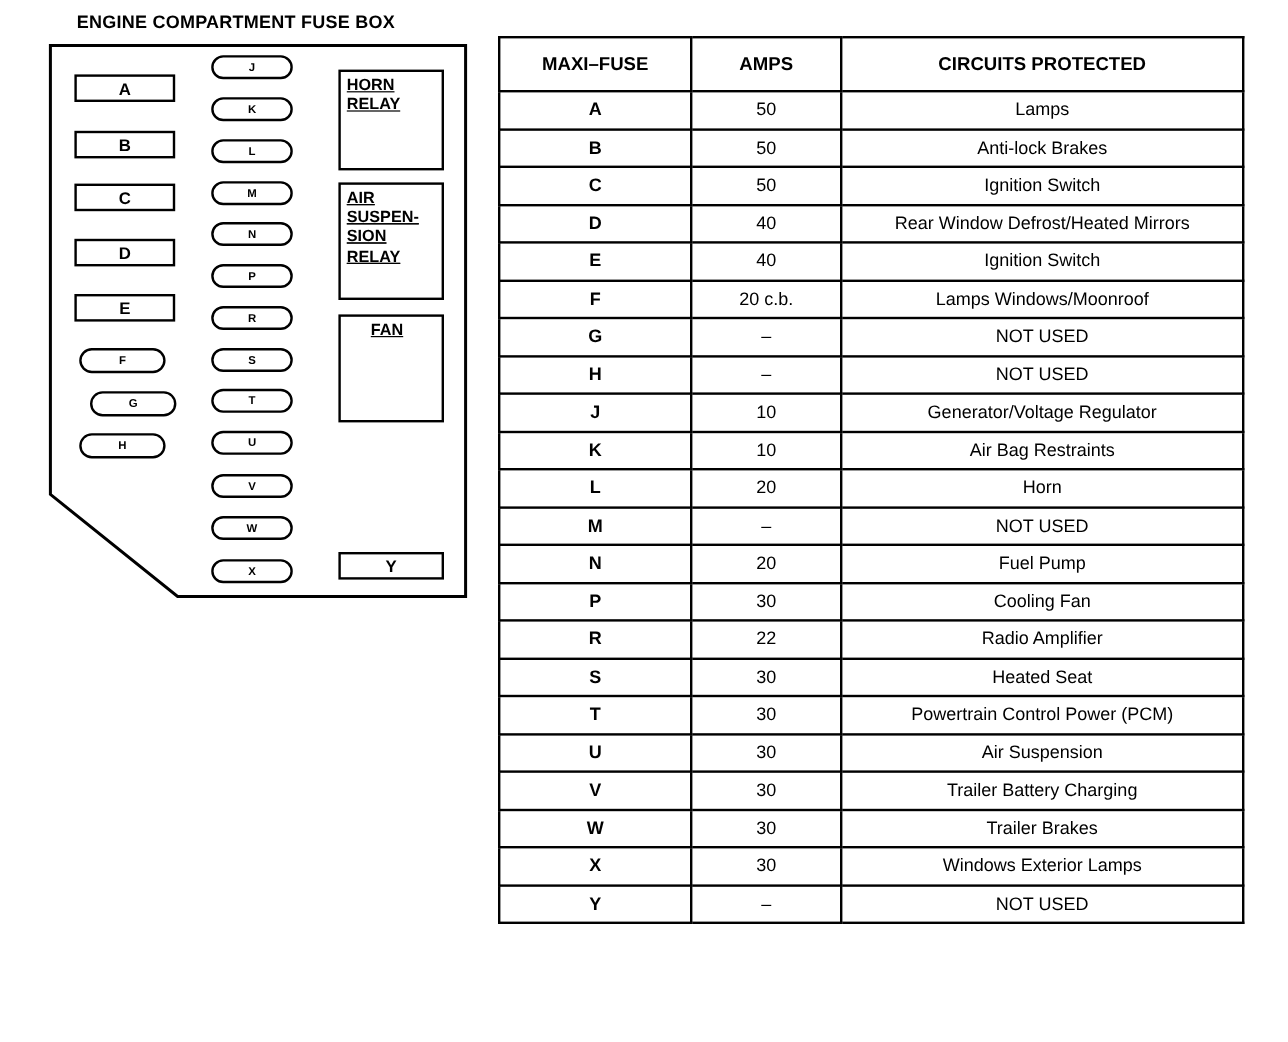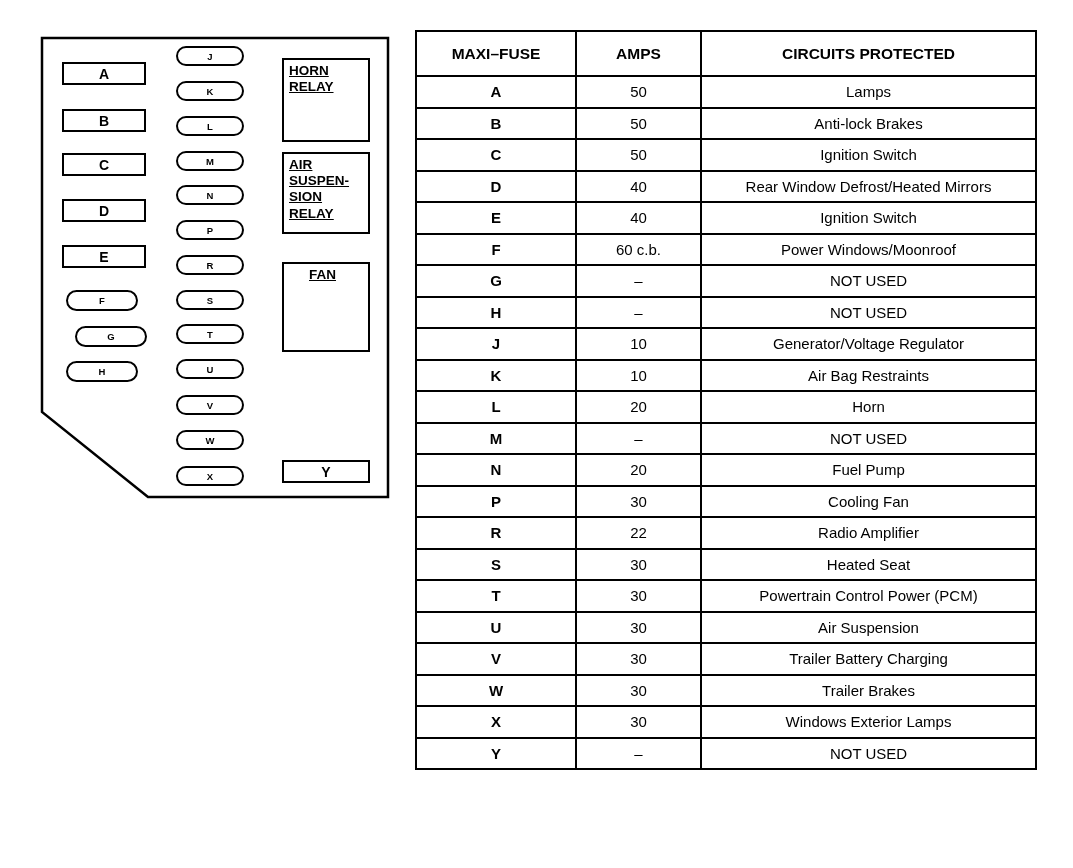--- a/index.html
+++ b/index.html
@@ -60,20 +60,21 @@
   td.col-fuse{text-align:center;font-weight:bold;}
   td.col-amps{text-align:center;border-radius:14px;}
   td.col-circuits{text-align:center;padding-left:8px;}
 </style>
 </head>
 <body>
 
 <div class="layout">
 
   <div class="diagram-wrap">
+    <div class="diagram-title">ENGINE COMPARTMENT FUSE BOX</div>
     <svg class="outline-svg" width="415" height="540" viewBox="0 0 415 540">
       <polygon points="42,38 388,38 388,497 148,497 42,412" fill="#ffffff" stroke="#000000" stroke-width="2.5"></polygon>
     </svg>
 
   <div class="fuse rect" style="left: 62px; top: 62px; width: 84px; height: 23px;">A</div>
       <div class="fuse rect" style="left: 62px; top: 109px; width: 84px; height: 23px;">B</div>
       <div class="fuse rect" style="left: 62px; top: 153px; width: 84px; height: 23px;">C</div>
       <div class="fuse rect" style="left: 62px; top: 199px; width: 84px; height: 23px;">D</div>
       <div class="fuse rect" style="left: 62px; top: 245px; width: 84px; height: 23px;">E</div>
       <div class="fuse oval" style="left: 66px; top: 290px; width: 72px; height: 21px;">F</div>
@@ -89,21 +90,21 @@
       <div class="fuse oval" style="left: 176px; top: 290px; width: 68px; height: 20px;">S</div>
       <div class="fuse oval" style="left: 176px; top: 324px; width: 68px; height: 20px;">T</div>
       <div class="fuse oval" style="left: 176px; top: 359px; width: 68px; height: 20px;">U</div>
       <div class="fuse oval" style="left: 176px; top: 395px; width: 68px; height: 20px;">V</div>
       <div class="fuse oval" style="left: 176px; top: 430px; width: 68px; height: 20px;">W</div>
       <div class="fuse oval" style="left: 176px; top: 466px; width: 68px; height: 20px;">X</div>
       <div class="relay-box" style="left: 282px; top: 58px; width: 88px; height: 84px;">
         <div class="line">HORN</div>
         <div class="line">RELAY</div>
       </div>
-      <div class="relay-box" style="left: 282px; top: 152px; width: 88px; height: 82px; text-decoration: underline;">
+      <div class="relay-box" style="left: 282px; top: 152px; width: 88px; height: 98px; text-decoration: underline;">
         <div class="line">AIR</div>
         <div class="line">SUSPEN-</div>
         <div class="line">SION</div>
         <div class="line">RELAY</div>
       </div>
       <div class="relay-box" style="left: 282px; top: 262px; width: 88px; height: 90px; padding-left: 25px;">
         <div class="line">FAN</div>
       </div>
       <div class="fuse rect" style="left: 282px; top: 460px; width: 88px; height: 23px;">Y</div>
     </div>
@@ -142,22 +143,22 @@
             <td class="col-amps">40</td>
             <td class="col-circuits">Rear Window Defrost/Heated Mirrors</td>
           </tr>
           <tr>
             <td class="col-fuse">E</td>
             <td class="col-amps">40</td>
             <td class="col-circuits">Ignition Switch</td>
           </tr>
           <tr>
             <td class="col-fuse">F</td>
-            <td class="col-amps">60 c.b.</td>
-            <td class="col-circuits">Power Windows/Moonroof</td>
+            <td class="col-amps">20 c.b.</td>
+            <td class="col-circuits">Lamps Windows/Moonroof</td>
           </tr>
           <tr>
             <td class="col-fuse">G</td>
             <td class="col-amps">–</td>
             <td class="col-circuits">NOT USED</td>
           </tr>
           <tr>
             <td class="col-fuse">H</td>
             <td class="col-amps">–</td>
             <td class="col-circuits">NOT USED</td>

